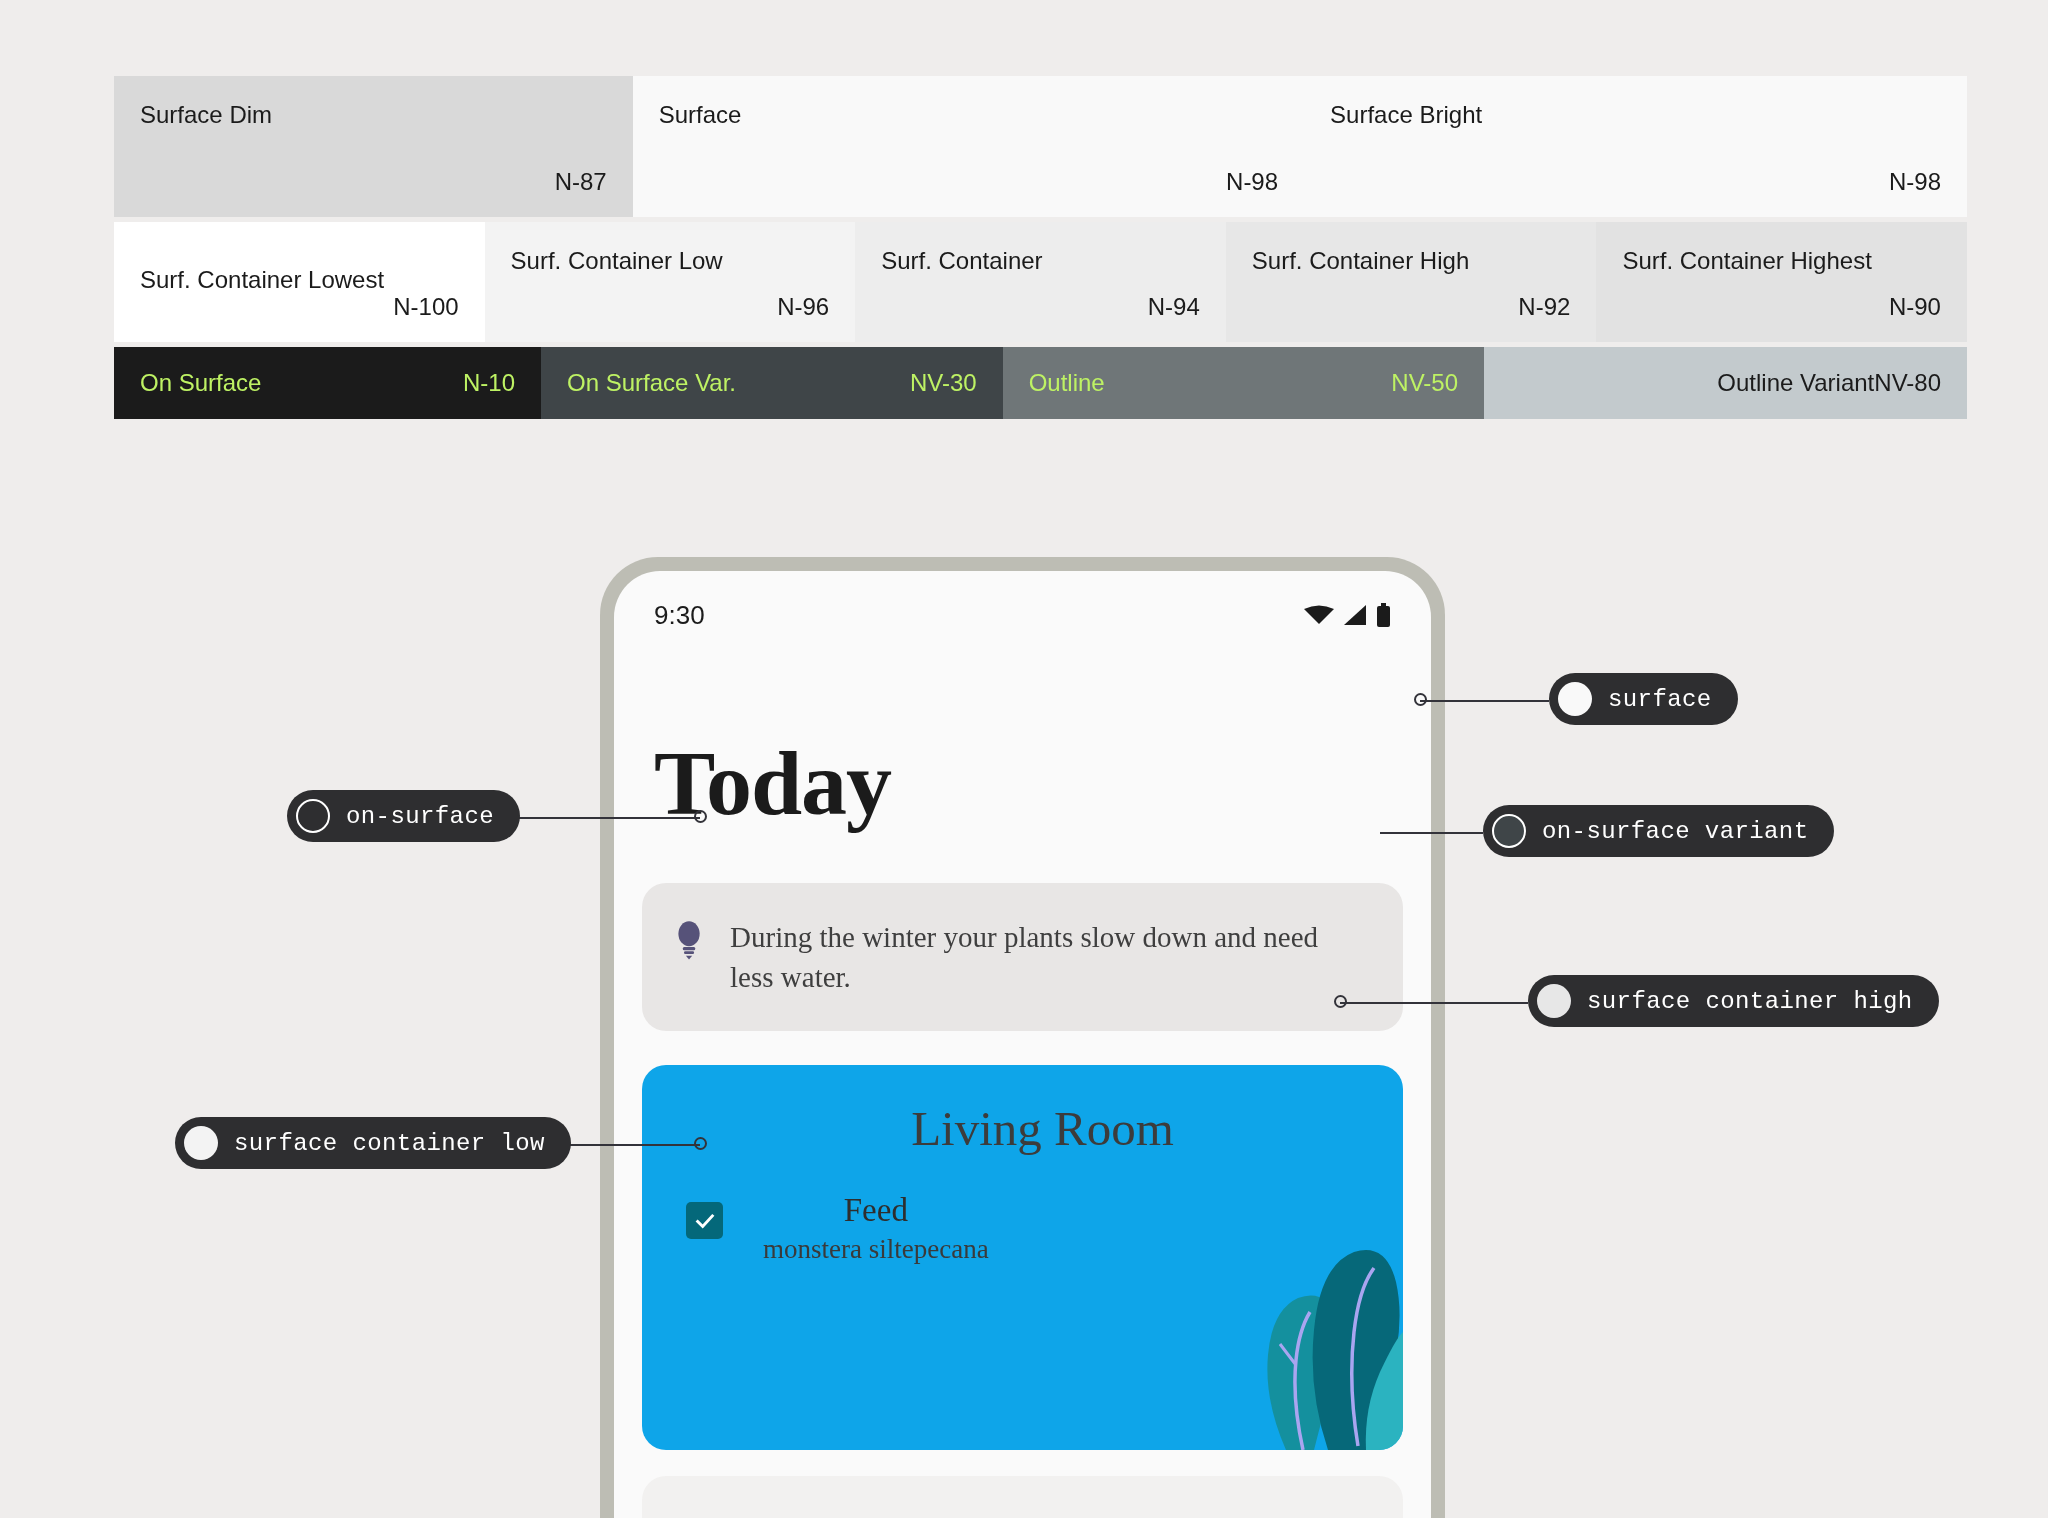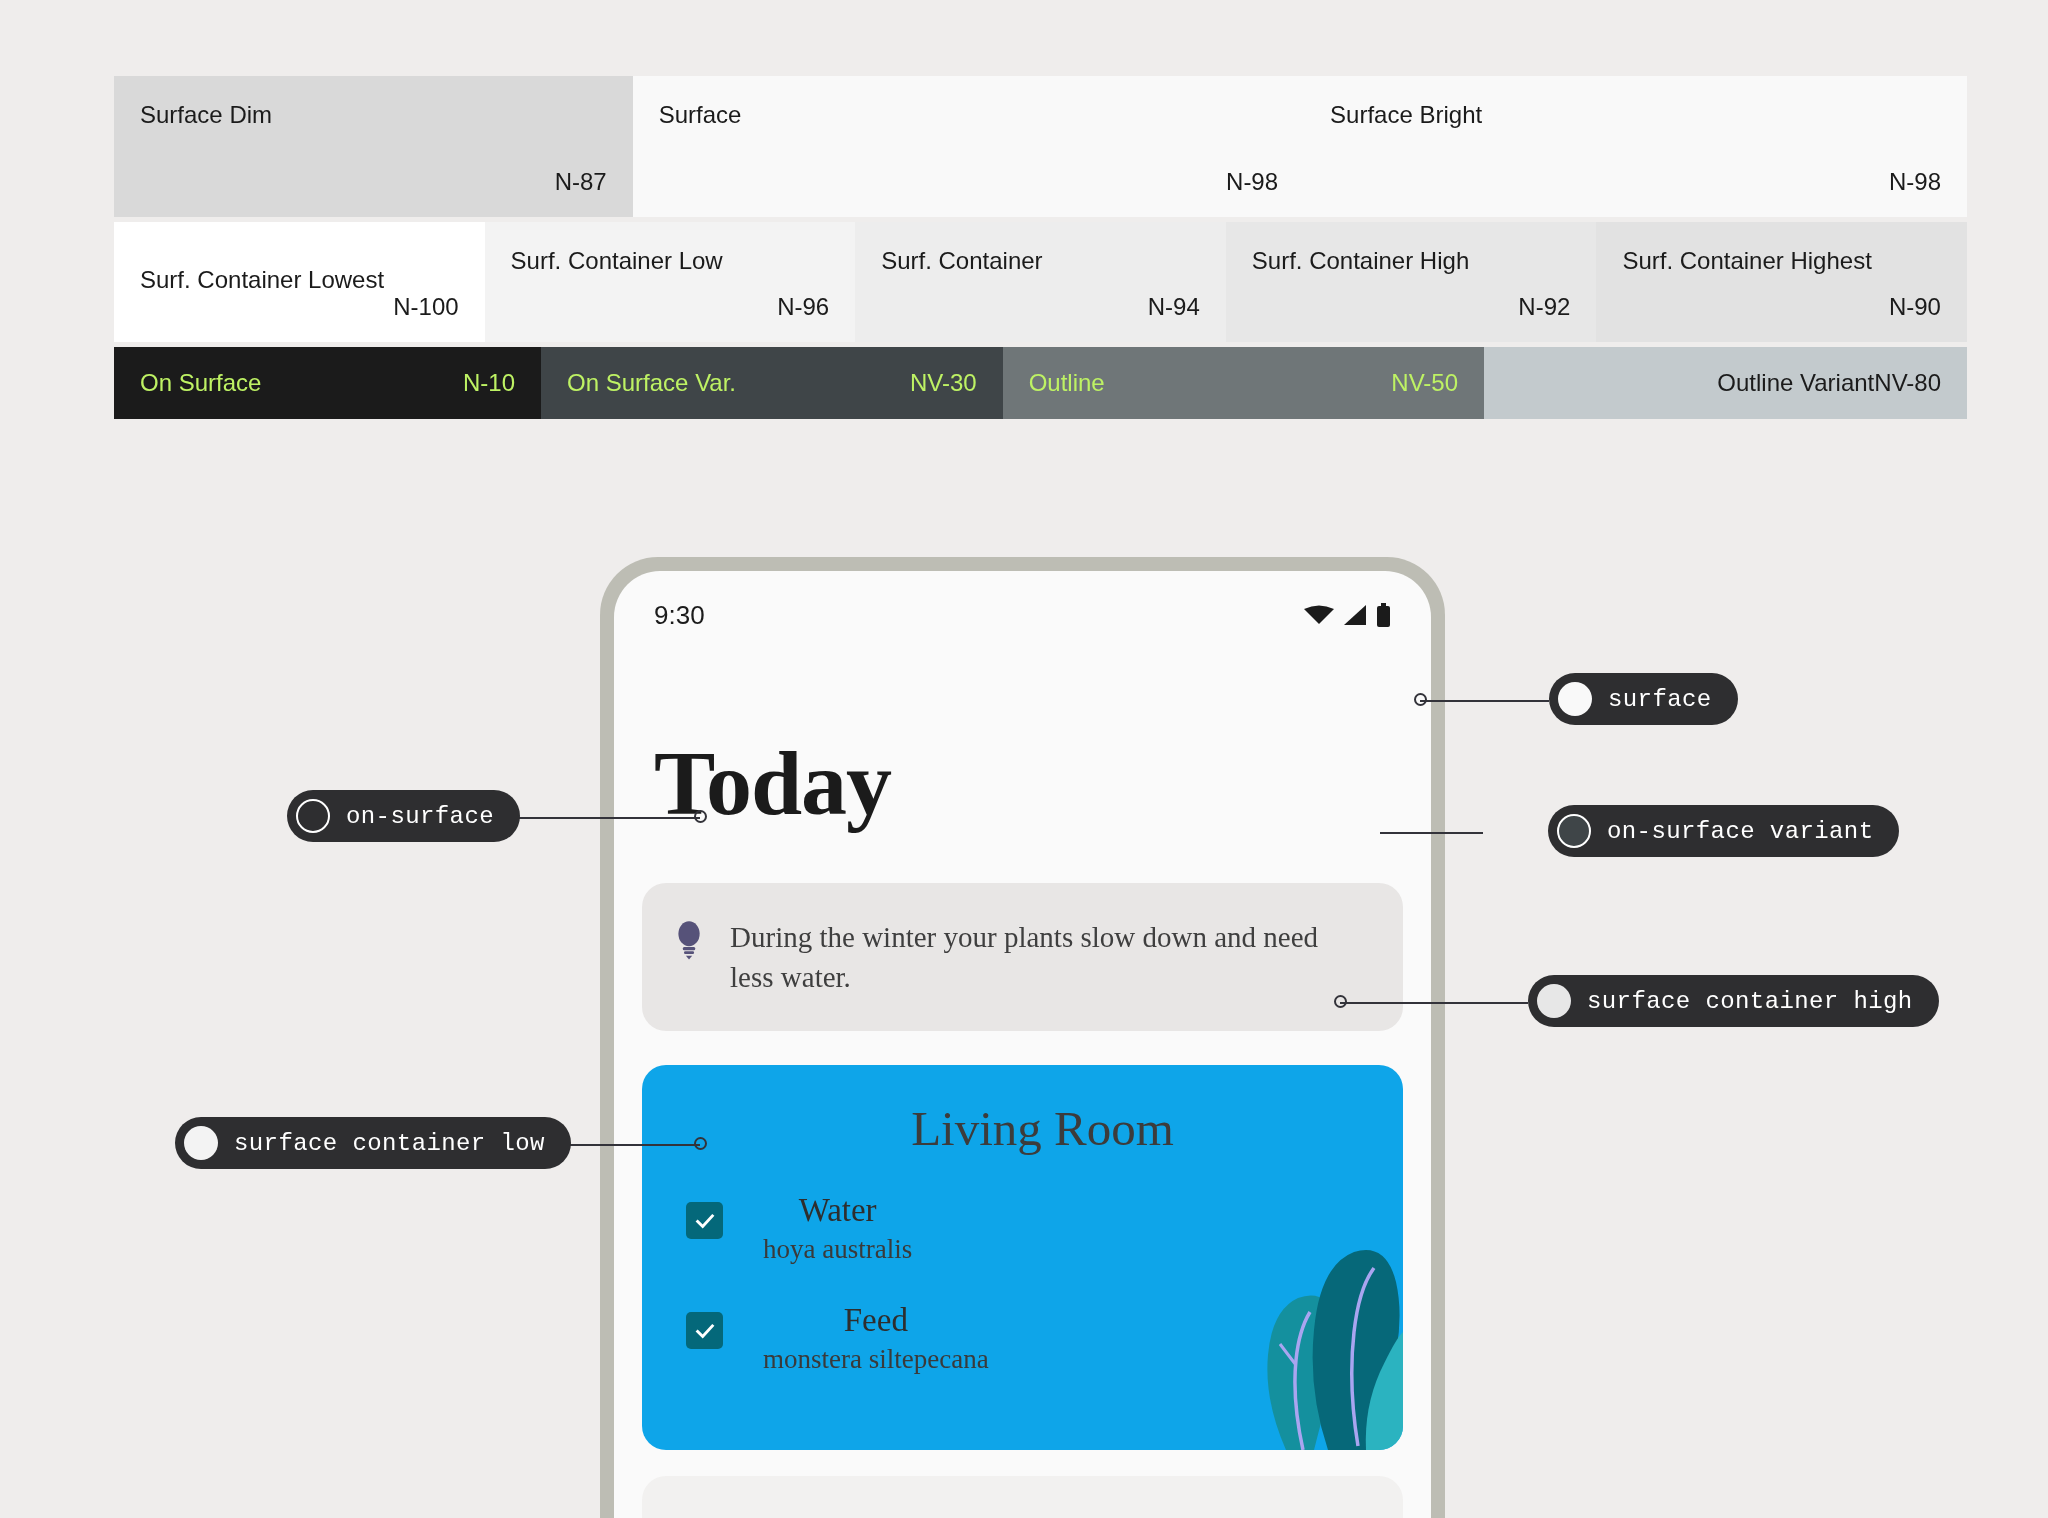--- a/index.html
+++ b/index.html
@@ -287,31 +287,20 @@
         <rect x="7" y="21.5" width="10" height="2.6" rx="1.2" fill="#565279"></rect>
         <rect x="8" y="25" width="8" height="2.2" rx="1" fill="#565279"></rect>
         <path d="M9.5 28.6 L14.5 28.6 L12 31.5 Z" fill="#565279"></path>
       </svg>
       <div id="tip-text">During the winter your plants slow down and need less water.</div>
     </div>
 
     <div id="room-card">
       <div id="room-title">Living Room</div>
 
-      <div class="task-row">
-        <span class="task-check">
-          <svg width="22" height="22" viewBox="0 0 24 24">
-            <path d="M4 12.5 L9.5 18 L20 6.5" stroke="#ffffff" stroke-width="3.2" fill="none" stroke-linecap="square"></path>
-          </svg>
-        </span>
-        <span>
-          <div class="task-name">Water</div>
-          <div class="task-sub">hoya australis</div>
-        </span>
-      </div>
 
       <div class="task-row">
         <span class="task-check">
           <svg width="22" height="22" viewBox="0 0 24 24">
             <path d="M4 12.5 L9.5 18 L20 6.5" stroke="#ffffff" stroke-width="3.2" fill="none" stroke-linecap="square"></path>
           </svg>
         </span>
         <span>
           <div class="task-name">Feed</div>
           <div class="task-sub">monstera siltepecana</div>
@@ -345,21 +334,21 @@
   </div>
 <div id="pills">
     <div class="pill" style="left: 287px; top: 790px;">
       <span class="pill-dot" style="background: rgb(46, 46, 48); border: 2px solid rgb(255, 255, 255);"></span>
       <span class="pill-text">on-surface</span>
     </div>
     <div class="pill" style="left: 1549px; top: 673px;">
       <span class="pill-dot" style="background: rgb(249, 249, 249);"></span>
       <span class="pill-text">surface</span>
     </div>
-    <div class="pill" style="left: 1548px; top: 805px;">
+    <div class="pill" style="left: 1483px; top: 805px;">
       <span class="pill-dot" style="background: rgb(63, 69, 72); border: 2px solid rgb(255, 255, 255);"></span>
       <span class="pill-text">on-surface variant</span>
     </div>
     <div class="pill" style="left: 1528px; top: 975px;">
       <span class="pill-dot" style="background: rgb(231, 231, 231);"></span>
       <span class="pill-text">surface container high</span>
     </div>
     <div class="pill" style="left: 175px; top: 1117px;">
       <span class="pill-dot" style="background: rgb(243, 243, 243);"></span>
       <span class="pill-text">surface container low</span>

